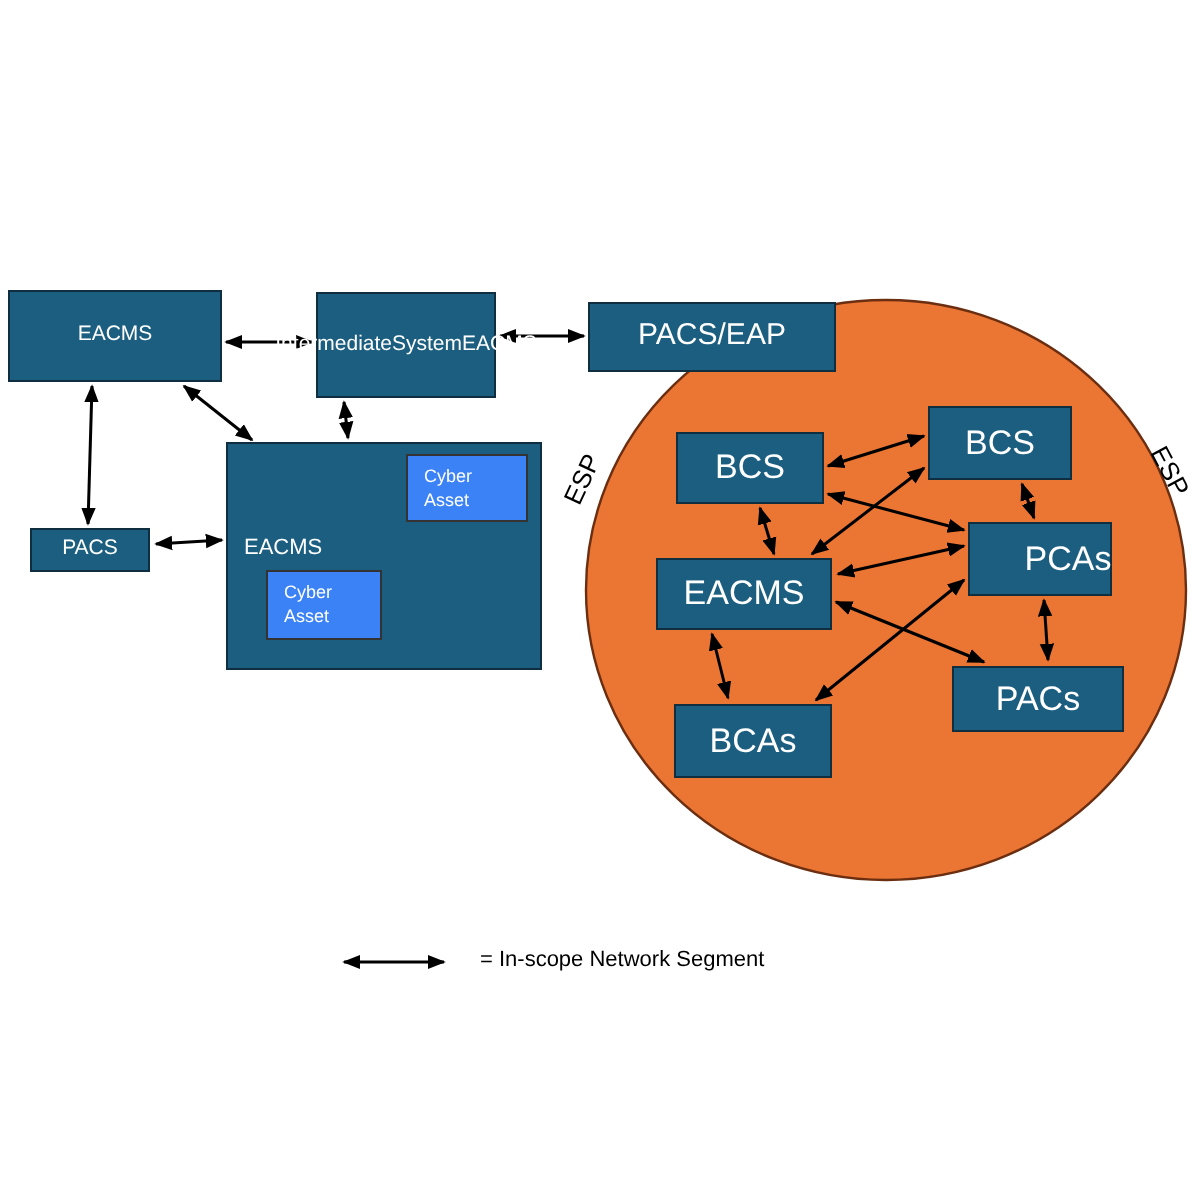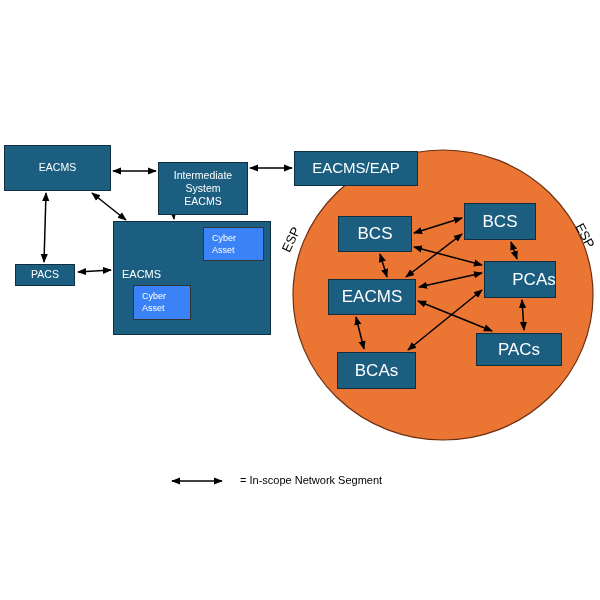--- a/index.html
+++ b/index.html
@@ -43,21 +43,21 @@
         <line x1="482" y1="290" x2="408" y2="350" stroke="#000" stroke-width="1.5" marker-start="url(#ah)" marker-end="url(#ah)"></line>
         <line x1="522" y1="300" x2="524" y2="330" stroke="#000" stroke-width="1.5" marker-start="url(#ah)" marker-end="url(#ah)"></line>
       </g>
     <line x1="172" y1="481" x2="222" y2="481" stroke="#000" stroke-width="1.5" marker-start="url(#ah)" marker-end="url(#ah)"></line>
   </svg>
 
   <div class="box small" style="left:4px;top:145px;width:107px;height:46px;">
     <span>EACMS</span>
   </div>
 
-  <div class="box small" style="left:158px;top:162px;width:90px;height:53px;flex-direction:column;">
+  <div class="box small" style="left:158px;top:146px;width:90px;height:53px;flex-direction:row;">
     <span>Intermediate</span>
     <span>System</span>
     <span>EACMS</span>
   </div>
 
   <div class="box small" style="left:15px;top:264px;width:60px;height:22px;">
     <span>PACS</span>
   </div>
 
   <div class="box" style="left:113px;top:221px;width:158px;height:114px;display:block;">
@@ -68,21 +68,21 @@
     <div>Cyber</div>
     <div>Asset</div>
   </div>
 
   <div class="dark" style="left:133px;top:285px;width:58px;height:35px;">
     <div>Cyber</div>
     <div>Asset</div>
   </div>
 
   <div class="box" style="left:294px;top:151px;width:124px;height:35px;font-size:15px;">
-    <span>EACMS/EAP</span>
+    <span>PACS/EAP</span>
   </div>
 
   <div class="esp" style="left:278px;top:232px;transform:rotate(-65deg);">ESP</div>
   <div class="esp" style="left:572px;top:228px;transform:rotate(62deg);">ESP</div>
 
   <div class="box large" style="left:338px;top:216px;width:74px;height:36px;">
     <span>BCS</span>
   </div>
   <div class="box large" style="left:464px;top:203px;width:72px;height:37px;">
     <span>BCS</span>

